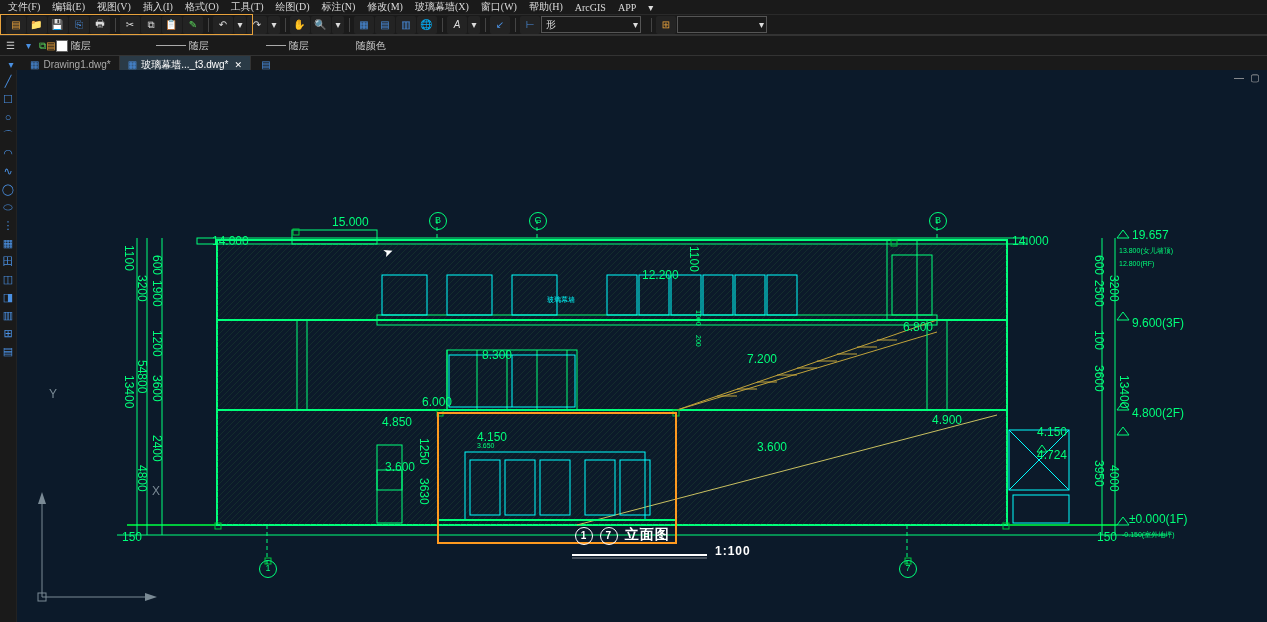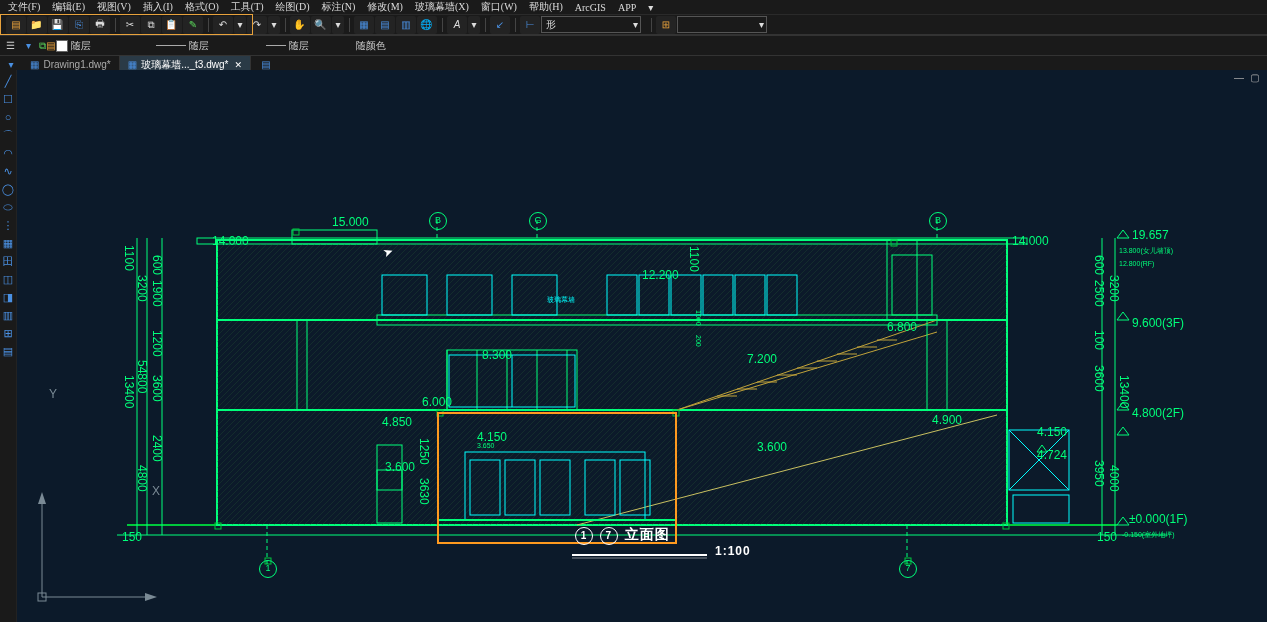--- a/index.html
+++ b/index.html
@@ -563,21 +563,21 @@
     <div class="label" style="left:365px;top:128px">8.300</div>
     <div class="label" style="left:305px;top:175px">6.000</div>
     <div class="label" style="left:265px;top:195px">4.850</div>
     <div class="label" style="left:360px;top:210px">4.150</div>
     <div class="label" style="left:360px;top:222px;font-size:7px">3.650</div>
     <div class="label" style="left:268px;top:240px">3.600</div>
     <div class="label" style="left:300px;top:218px;writing-mode:vertical-rl">1250</div>
     <div class="label" style="left:300px;top:258px;writing-mode:vertical-rl">3630</div>
     <div class="label" style="left:630px;top:132px">7.200</div>
     <div class="label" style="left:640px;top:220px">3.600</div>
-    <div class="label" style="left:770px;top:100px">6.800</div>
+    <div class="label" style="left:786px;top:100px">6.800</div>
     <div class="label" style="left:815px;top:193px">4.900</div>
     <div class="label" style="left:570px;top:26px;writing-mode:vertical-rl">1100</div>
     <div class="label" style="left:578px;top:90px;writing-mode:vertical-rl;font-size:7px">1000</div>
     <div class="label" style="left:578px;top:115px;writing-mode:vertical-rl;font-size:7px">200</div>
     <div class="label cyan" style="left:430px;top:75px;font-size:7px">玻璃幕墙</div>
 
     <div class="title-text" style="left:458px;top:306px">
       <span class="circle-num">1</span>
       <span class="circle-num">7</span>
       <span>立面图</span>

